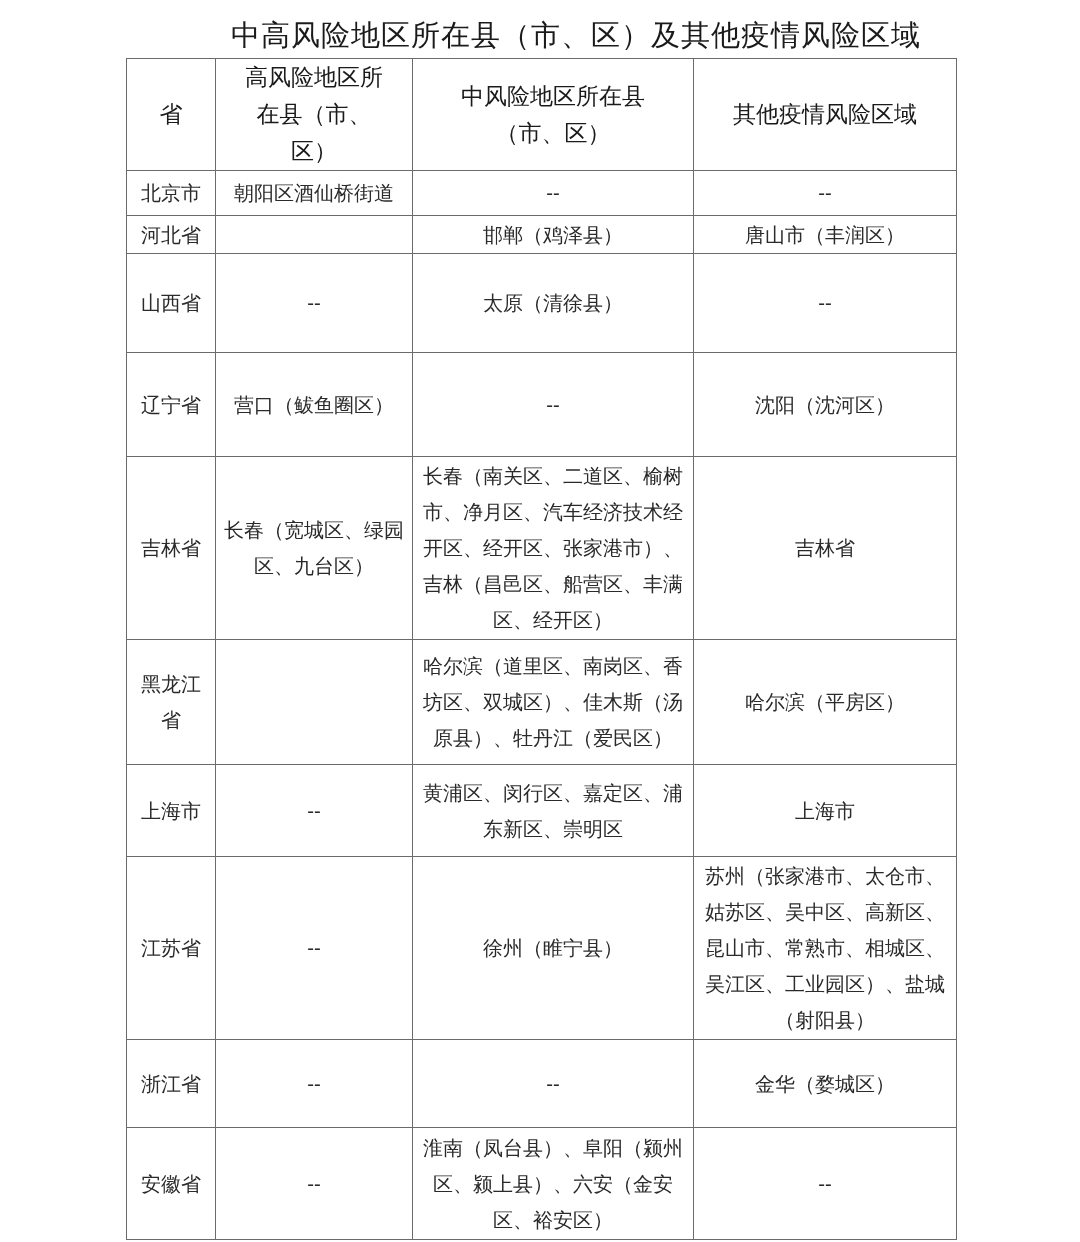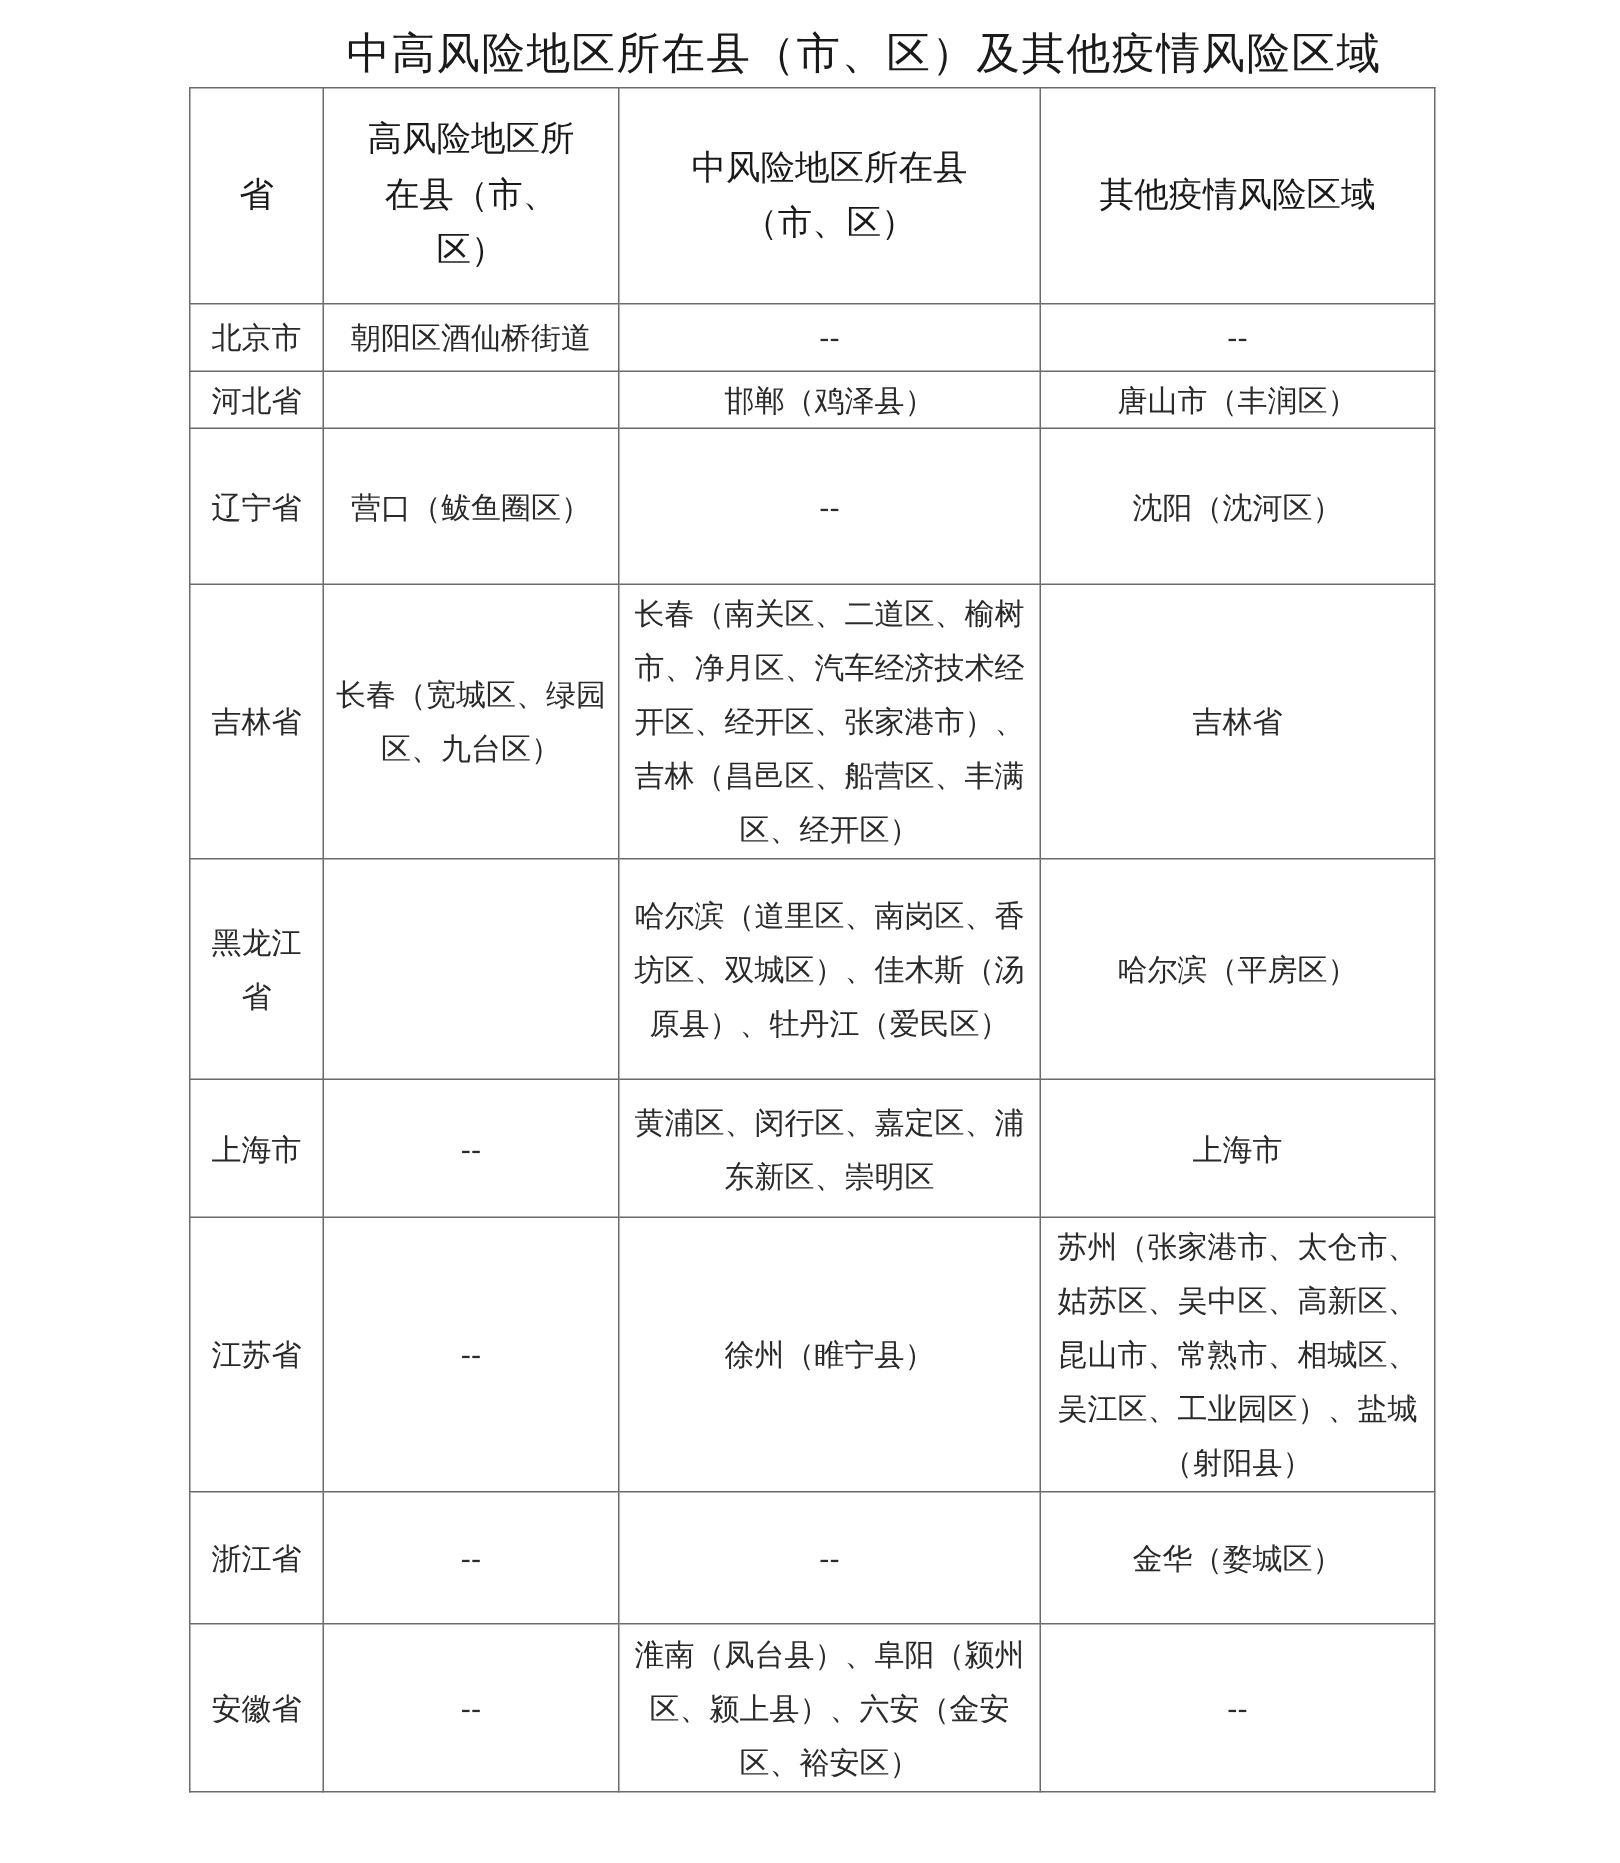--- a/index.html
+++ b/index.html
@@ -23,51 +23,57 @@
 <table class="risk">
   <colgroup>
       <col class="c1">
       <col class="c2">
       <col class="c3">
       <col class="c4">
     </colgroup>
   <thead>
     <tr style="height:85px">
       <th>省</th>
-      <th style="padding:16px 18px">高风险地区所在县（市、区）</th>
+      <th style="padding:0 18px">高风险地区所在县（市、区）</th>
       <th style="padding:0 44px">中风险地区所在县（市、区）</th>
       <th>其他疫情风险区域</th>
     </tr>
   </thead>
   <tbody>
     <tr style="height:45px">
       <td class="prov">北京市</td>
       <td>朝阳区酒仙桥街道</td>
       <td>--</td>
       <td>--</td>
     </tr>
     <tr style="height:38px">
       <td class="prov">河北省</td>
       <td></td>
       <td>邯郸（鸡泽县）</td>
       <td>唐山市（丰润区）</td>
     </tr>
+    <tr style="height:99px">
+      <td class="prov">山西省</td>
+      <td>--</td>
+      <td>太原（清徐县）</td>
+      <td>--</td>
+    </tr>
     <tr style="height:104px">
       <td class="prov">辽宁省</td>
       <td>营口（鲅鱼圈区）</td>
       <td>--</td>
       <td>沈阳（沈河区）</td>
     </tr>
     <tr style="height:183px">
       <td class="prov">吉林省</td>
       <td>长春（宽城区、绿园区、九台区）</td>
       <td>长春（南关区、二道区、榆树市、净月区、汽车经济技术经开区、经开区、张家港市）、吉林（昌邑区、船营区、丰满区、经开区）</td>
       <td>吉林省</td>
     </tr>
-    <tr style="height:147px">
+    <tr style="height:125px">
       <td class="prov" style="padding:0 14px">黑龙江省</td>
       <td></td>
       <td>哈尔滨（道里区、南岗区、香坊区、双城区）、佳木斯（汤原县）、牡丹江（爱民区）</td>
       <td>哈尔滨（平房区）</td>
     </tr>
     <tr style="height:92px">
       <td class="prov">上海市</td>
       <td>--</td>
       <td>黄浦区、闵行区、嘉定区、浦东新区、崇明区</td>
       <td>上海市</td>

